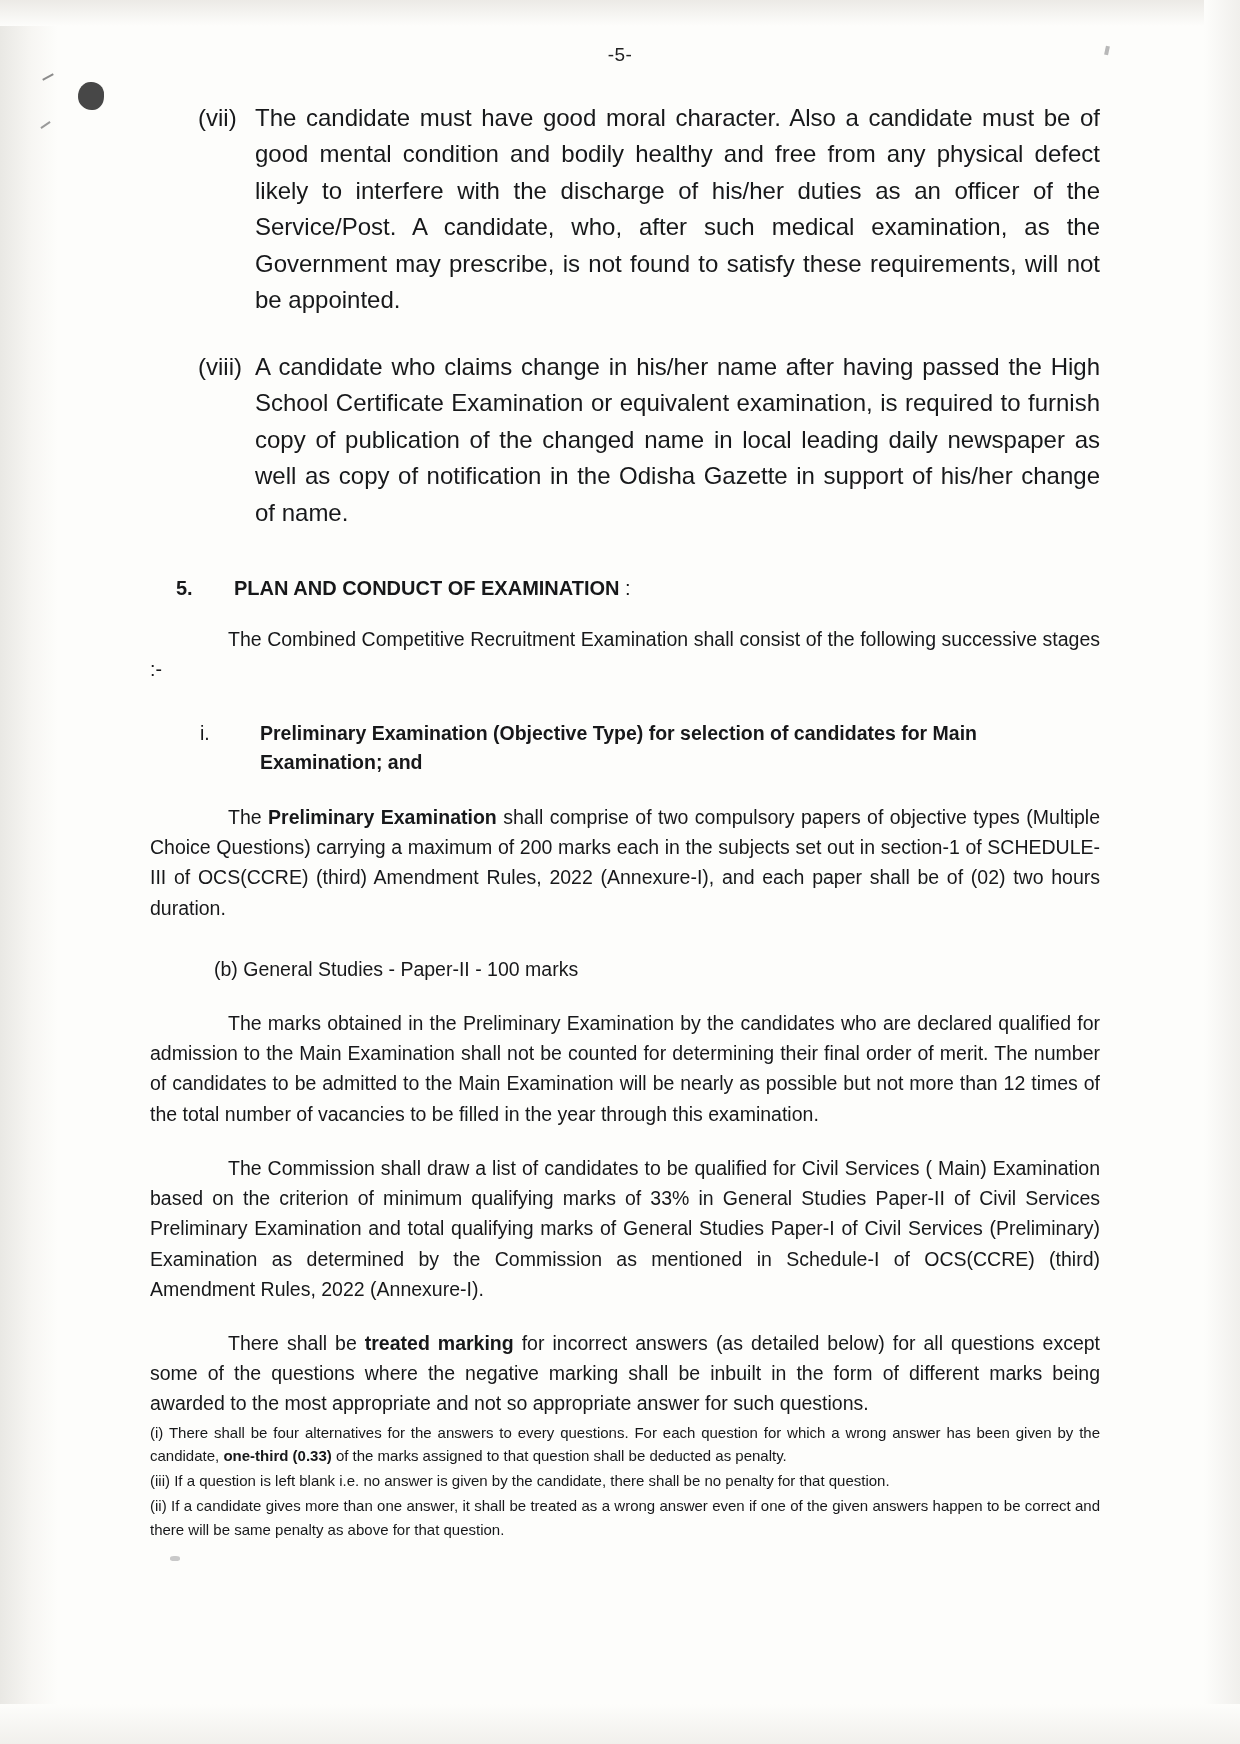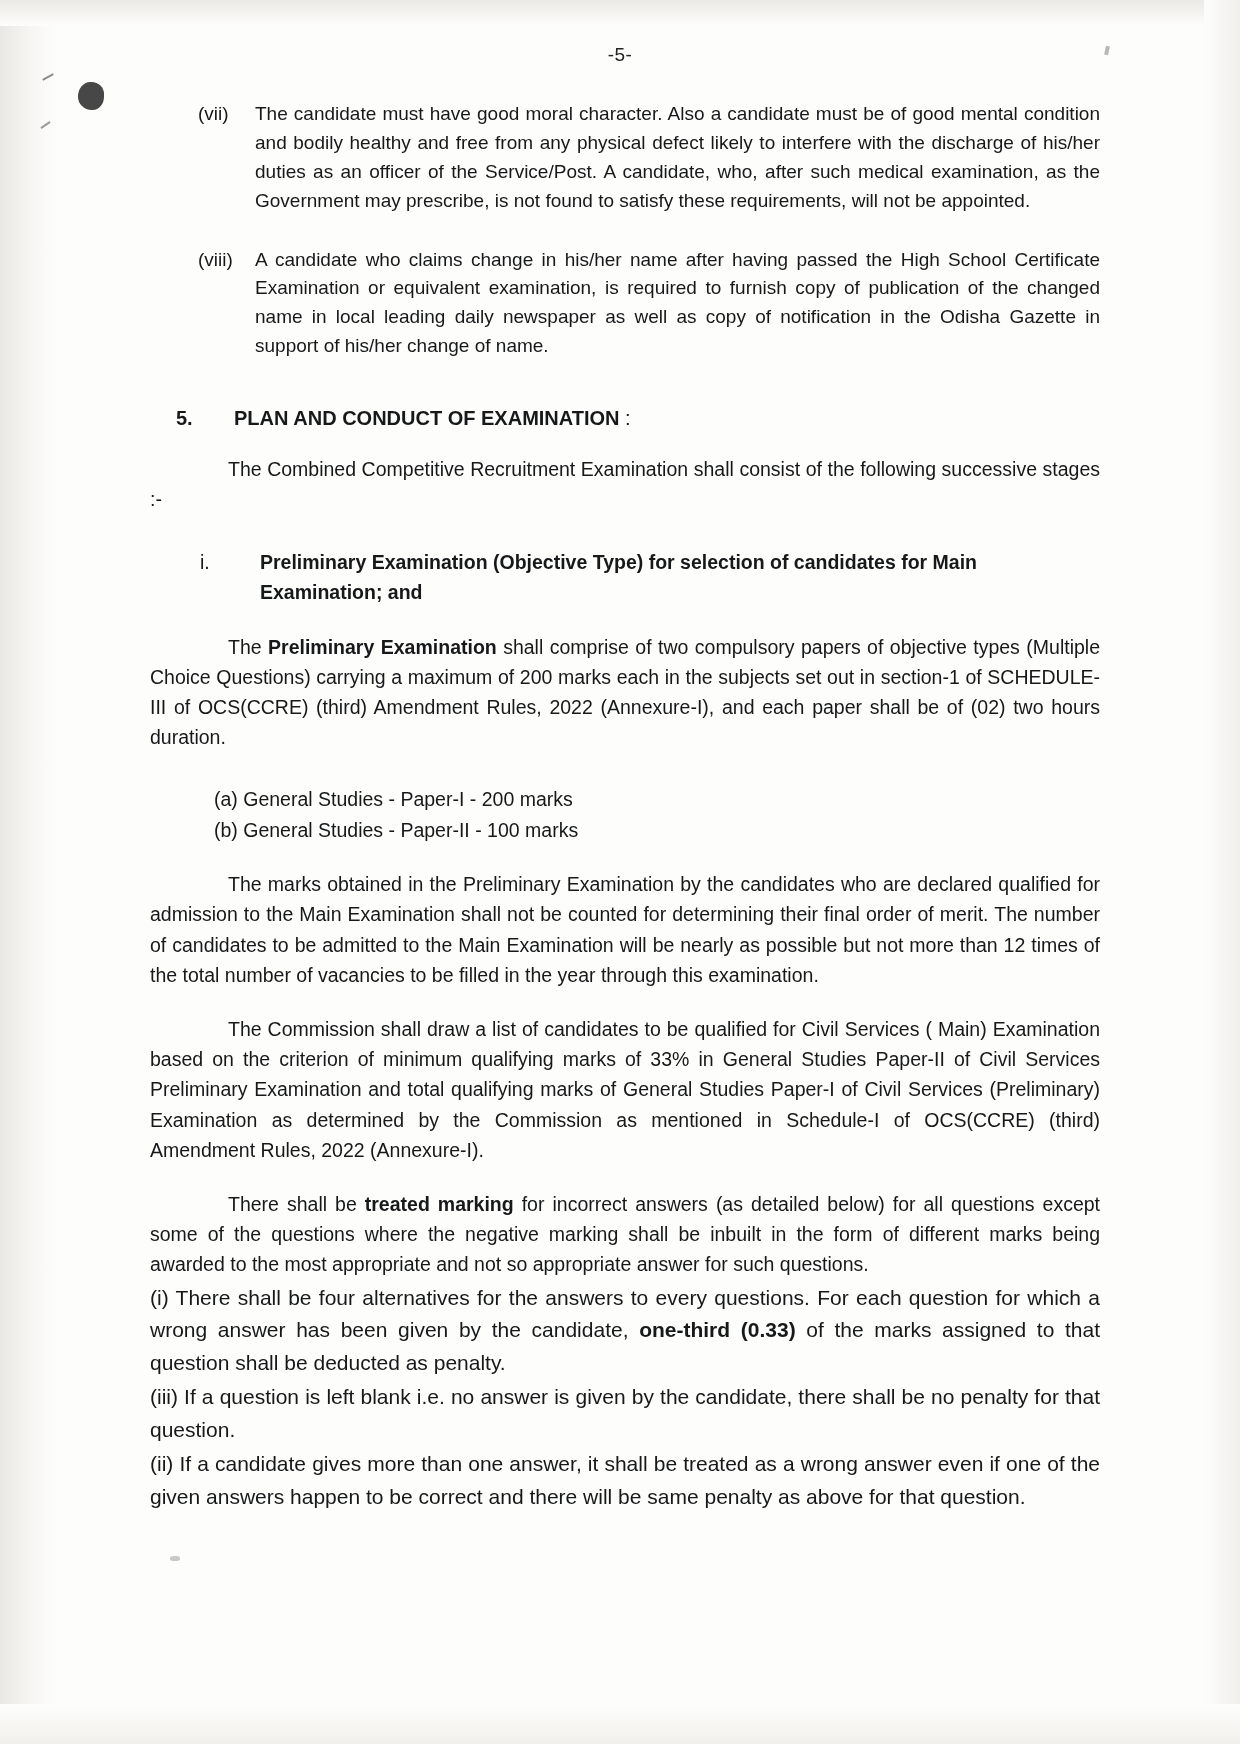--- a/index.html
+++ b/index.html
@@ -106,21 +106,21 @@
   }
 
   .body-wrap {
     padding: 0 140px 0 150px;
   }
 
   
   .clause {
     display: flex;
     margin-top: 30px;
-    font-size: 19px;
+    font-size: 24px;
     line-height: 1.52;
   }
   .clause-vii { margin-top: 34px; }
   .clause-marker {
     flex: 0 0 auto;
     width: 62px;
     padding-left: 48px;
     box-sizing: border-box;
     white-space: nowrap;
   }
@@ -192,21 +192,21 @@
     margin-top: 32px;
     font-size: 19.5px;
     line-height: 1.5;
     padding-left: 64px;
   }
   .paper-item {
     margin-bottom: 2px;
   }
 
   .sub-note {
-    font-size: 21px;
+    font-size: 15px;
     line-height: 1.55;
     text-align: justify;
     text-justify: inter-word;
     margin-top: 2px;
   }
 
   b, .b { font-weight: bold; }
 </style>
 </head>
 <body>
@@ -250,21 +250,20 @@
       <div class="stage-list">
         <div class="stage-item">
           <div class="stage-marker">i.</div>
           <div class="stage-text">Preliminary Examination (Objective Type) for selection of candidates for Main Examination; and</div>
         </div>
       </div>
 
       <div class="para indent-first"><span>The </span><b>Preliminary Examination</b><span> shall comprise of two compulsory papers of objective types (Multiple Choice Questions) carrying a maximum of 200 marks each in the subjects set out in section-1 of SCHEDULE-III of OCS(CCRE) (third) Amendment Rules, 2022 (Annexure-I), and each paper shall be of (02) two hours duration.</span></div>
 
       <div class="paper-list">
-        <div class="paper-item">(a) General Studies - Paper-I - 200 marks</div>
         <div class="paper-item">(b) General Studies - Paper-II - 100 marks</div>
       </div>
 
       <div class="para indent-first">The marks obtained in the Preliminary Examination by the candidates who are declared qualified for admission to the Main Examination shall not be counted for determining their final order of merit. The number of candidates to be admitted to the Main Examination will be nearly as possible but not more than 12 times of the total number of vacancies to be filled in the year through this examination.</div>
 
       <div class="para indent-first">The Commission shall draw a list of candidates to be qualified for Civil Services ( Main) Examination based on the criterion of minimum qualifying marks of 33% in General Studies Paper-II of Civil Services Preliminary Examination and total qualifying marks of General Studies Paper-I of Civil Services (Preliminary) Examination as determined by the Commission as mentioned in Schedule-I of OCS(CCRE) (third) Amendment Rules, 2022 (Annexure-I).</div>
 
       <div class="para indent-first"><span>There shall be </span><b>treated marking</b><span> for incorrect answers (as detailed below) for all questions except some of the questions where the negative marking shall be inbuilt in the form of different marks being awarded to the most appropriate and not so appropriate answer for such questions.</span></div>
 
       <div class="sub-note"><span>(i) There shall be four alternatives for the answers to every questions. For each question for which a wrong answer has been given by the candidate, </span><b>one-third (0.33)</b><span> of the marks assigned to that question shall be deducted as penalty.</span></div>

